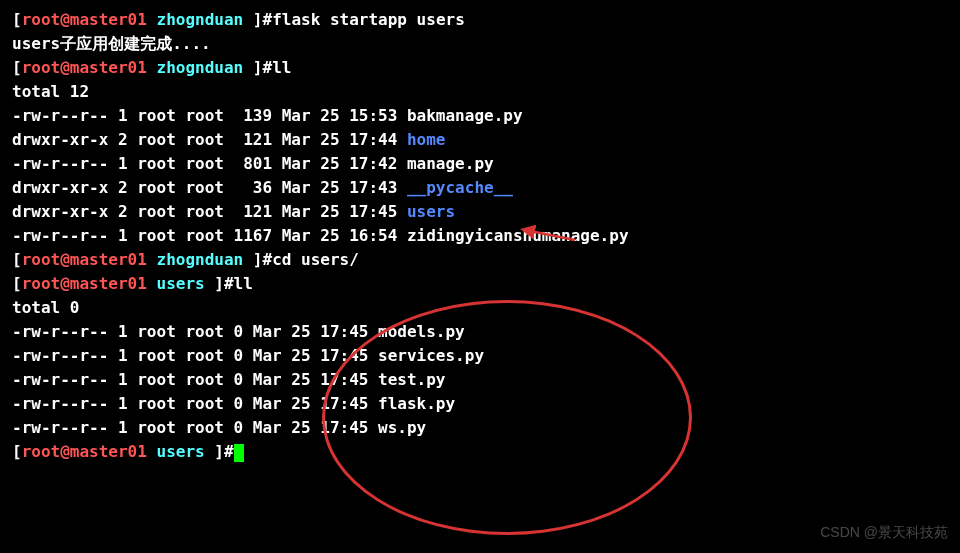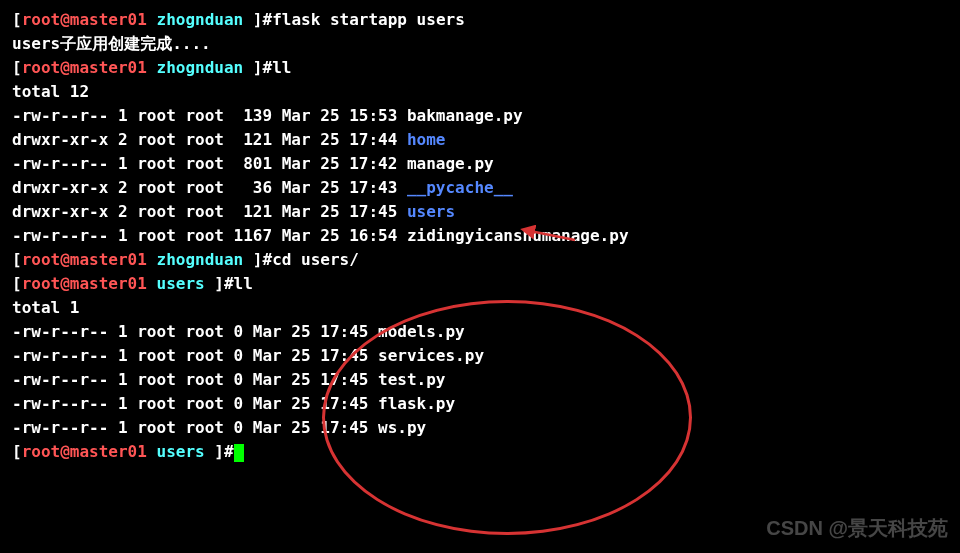--- a/index.html
+++ b/index.html
@@ -43,22 +43,22 @@
       left: 520px;
       top: 225px;
       pointer-events: none;
     }
     .watermark {
       position: absolute;
       right: 12px;
       bottom: 10px;
       color: rgba(200,200,200,0.35);
       font-family: Arial, sans-serif;
-      font-size: 20px;
-      font-weight: bold;
+      font-size: 14px;
+      font-weight: normal;
     }
   </style>
 </head>
 <body>
 
 <div>
 
 <div class="line"><span class="white">[</span><span class="red">root</span><span class="red">@</span><span class="red">master01</span><span class="white"> </span><span class="cyan">zhognduan</span><span class="white"> ]#</span><span class="white">flask startapp users</span></div>
 
 <div class="line white">users子应用创建完成....</div>
@@ -73,21 +73,21 @@
       <div class="line"><span class="white">-rw-r--r-- 1 root root  801 Mar 25 17:42 </span><span class="white">manage.py</span></div>
       <div class="line"><span class="white">drwxr-xr-x 2 root root   36 Mar 25 17:43 </span><span class="blue">__pycache__</span></div>
       <div class="line"><span class="white">drwxr-xr-x 2 root root  121 Mar 25 17:45 </span><span class="blue">users</span></div>
       <div class="line"><span class="white">-rw-r--r-- 1 root root 1167 Mar 25 16:54 </span><span class="white">zidingyicanshumanage.py</span></div>
     </div>
 
 <div class="line"><span class="white">[</span><span class="red">root</span><span class="red">@</span><span class="red">master01</span><span class="white"> </span><span class="cyan">zhognduan</span><span class="white"> ]#</span><span class="white">cd users/</span></div>
 
 <div class="line"><span class="white">[</span><span class="red">root</span><span class="red">@</span><span class="red">master01</span><span class="white"> </span><span class="cyan">users</span><span class="white"> ]#</span><span class="white">ll</span></div>
 
-<div class="line white">total 1</div>
+<div class="line white">total 0</div>
 
 <div id="listing2">
       <div class="line white">-rw-r--r-- 1 root root 0 Mar 25 17:45 <span>models.py</span></div>
       <div class="line white">-rw-r--r-- 1 root root 0 Mar 25 17:45 <span>services.py</span></div>
       <div class="line white">-rw-r--r-- 1 root root 0 Mar 25 17:45 <span>test.py</span></div>
       <div class="line white">-rw-r--r-- 1 root root 0 Mar 25 17:45 <span>flask.py</span></div>
       <div class="line white">-rw-r--r-- 1 root root 0 Mar 25 17:45 <span>ws.py</span></div>
     </div>
 
 <div class="line"><span class="white">[</span><span class="red">root</span><span class="red">@</span><span class="red">master01</span><span class="white"> </span><span class="cyan">users</span><span class="white"> ]#</span><span class="cursor"></span></div>

